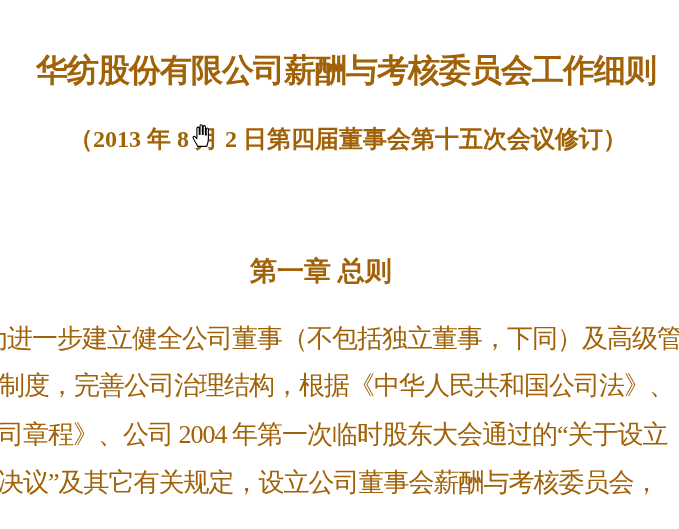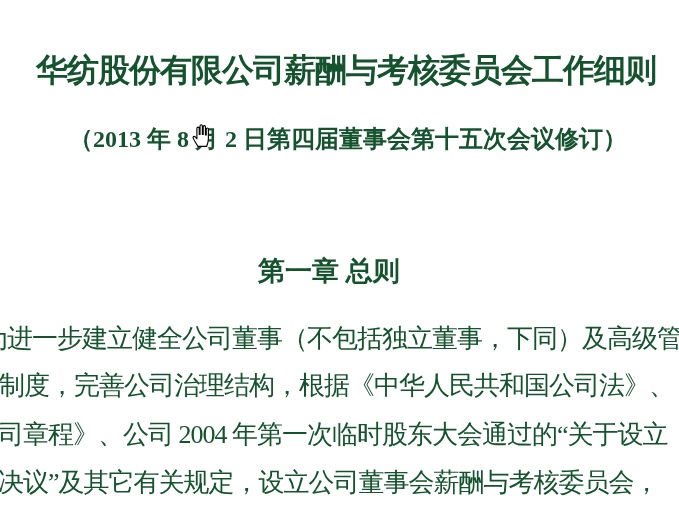--- a/index.html
+++ b/index.html
@@ -9,38 +9,38 @@
     height: 529px;
     background: #ffffff;
     overflow: hidden;
     font-family: "Liberation Serif", "DejaVu Serif", serif;
     color: #000000;
   }
   .txt {
     position: absolute;
     white-space: nowrap;
     line-height: 1;
-    color: #14532d;
+    color: #a16207;
   }
   .doc-title {
     left: 36px;
     top: 54px;
     font-size: 32px;
     font-weight: bold;
     letter-spacing: -1px;
   }
   .doc-subtitle {
     left: 69px;
     top: 127px;
     font-size: 24px;
     font-weight: bold;
     letter-spacing: 0px;
   }
   .chapter-heading {
-    left: 258px;
+    left: 250px;
     top: 258px;
     font-size: 27px;
     font-weight: bold;
   }
   .body-line {
     font-size: 26px;
     letter-spacing: -1px;
   }
   .body-line-1 { left: -18px; top: 326px; }
   .body-line-2 { left: -1px;  top: 373px; }

